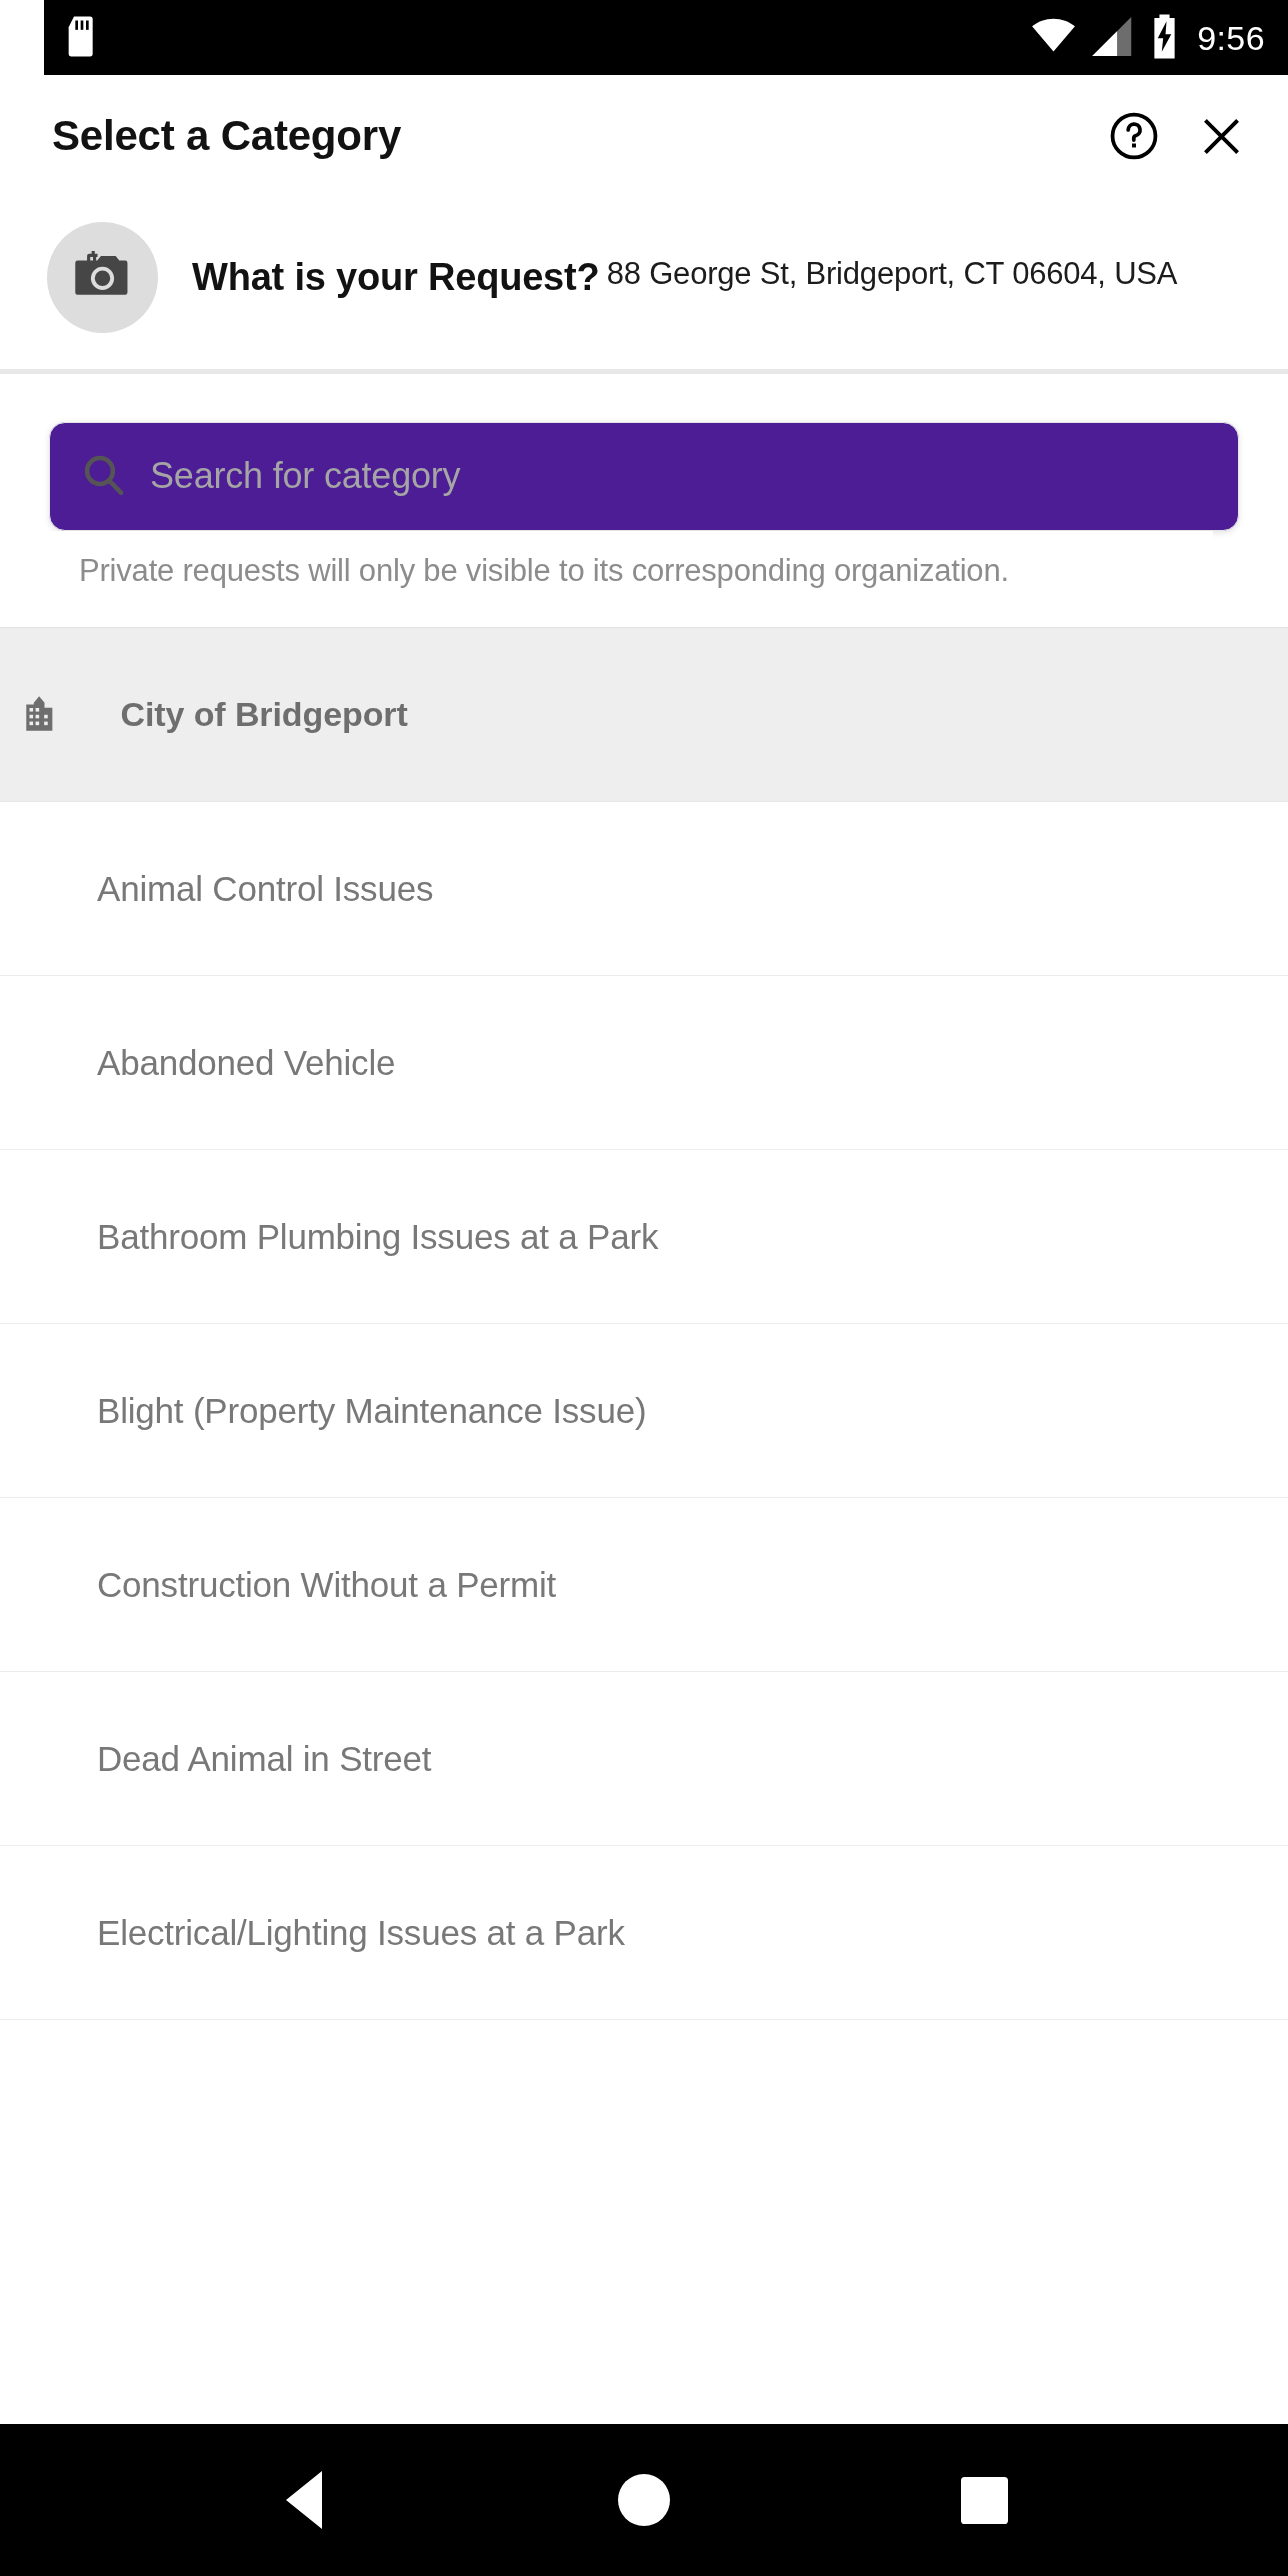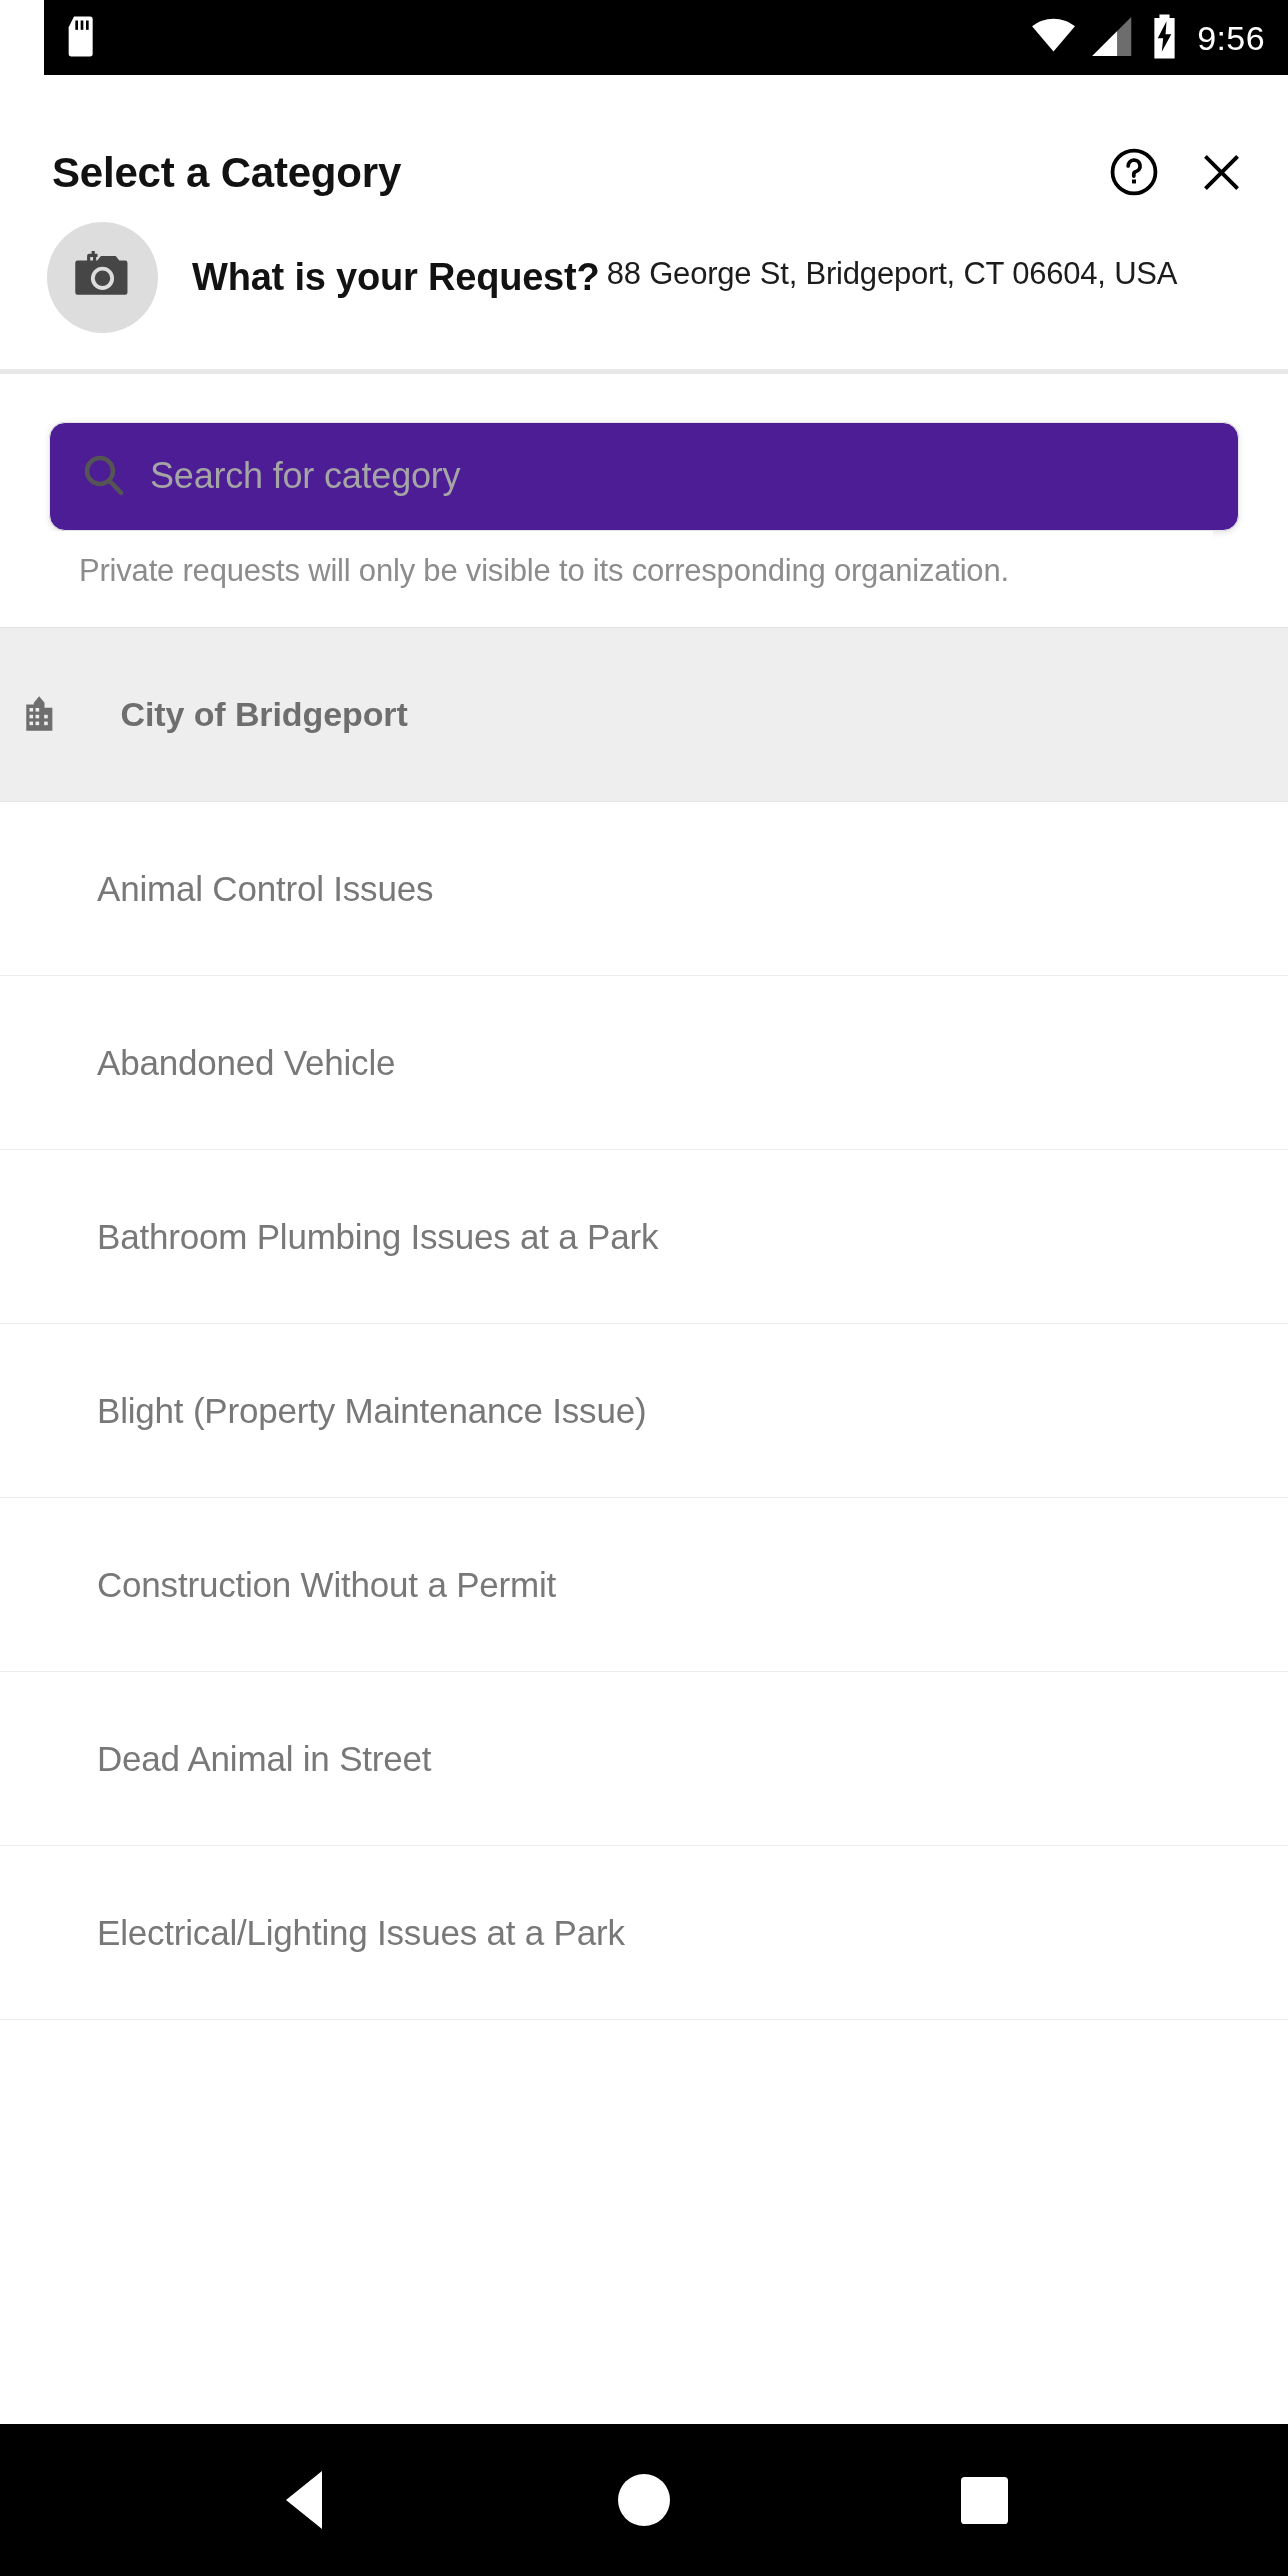--- a/index.html
+++ b/index.html
@@ -16,21 +16,21 @@
     display:flex; align-items:center; justify-content:space-between;
     padding:0 23px 0 21.5px;
     margin-left:44px;
   }
   .status-left{ display:flex; align-items:center; gap:12.5px; }
   .status-right{ display:flex; align-items:center; gap:16px; }
   .status-time{ font-size:34px; font-weight:400; letter-spacing:0.4px; line-height:1; padding-left:3.6px;}
 
   
   .title-bar{
-    height:122px; display:flex; align-items:flex-end;
+    height:122px; display:flex; align-items:center;
     justify-content:space-between; padding:0 43px 0 52px;
     background:#ffffff;
   }
   .title-text{ font-size:42px; font-weight:700; color:#121212; letter-spacing:-0.2px; }
   .title-actions{ display:flex; align-items:center; gap:39px; }
   .icon-btn{ display:flex; align-items:center; justify-content:center; }
 
   
   .request-row{
     display:flex; align-items:center; gap:34px;

